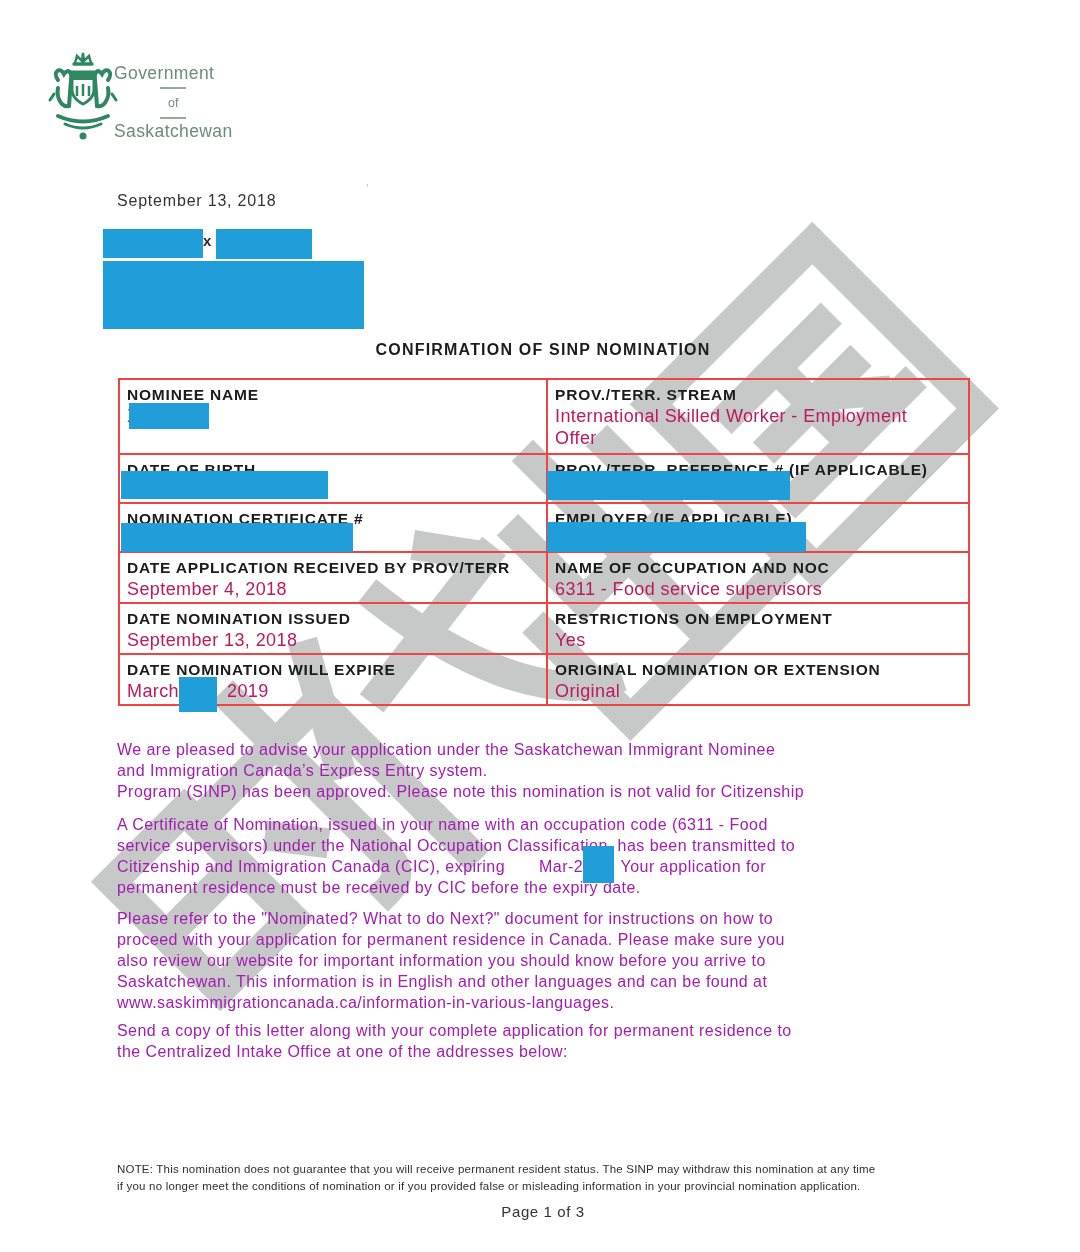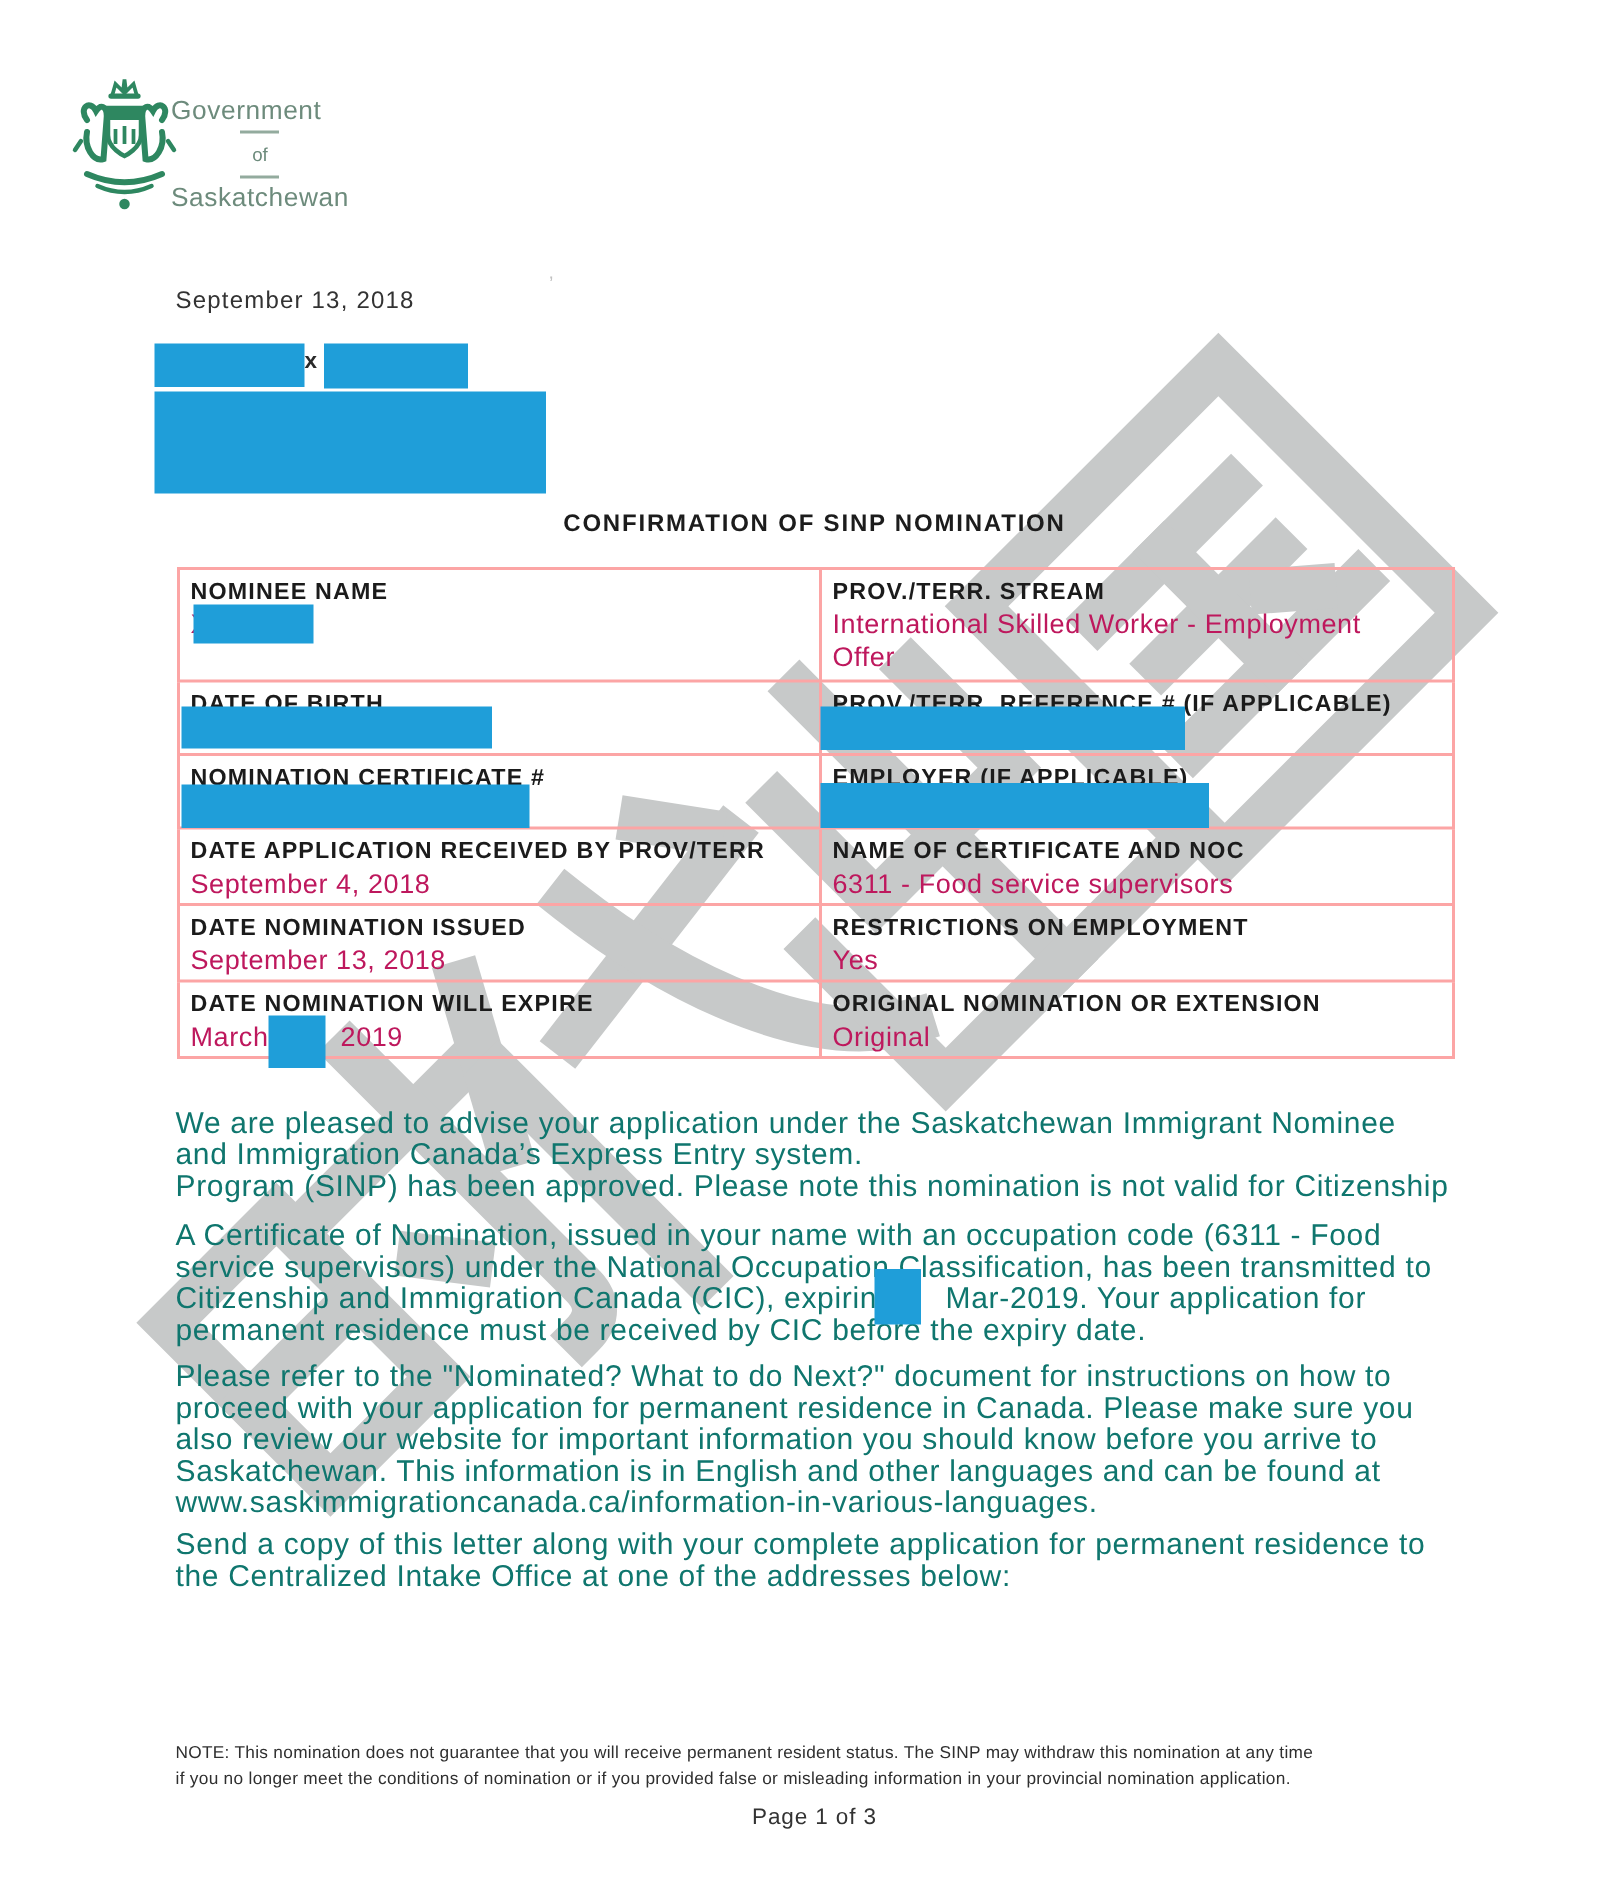--- a/index.html
+++ b/index.html
@@ -22,27 +22,27 @@
   #date{left:117px;top:192px;font-size:16px;letter-spacing:0.8px;color:#333;z-index:2;}
   #sep-x{left:203px;top:232px;font-size:15px;font-weight:bold;color:#2a2a2a;z-index:4;}
   #artifact{left:366px;top:181px;font-size:13px;color:#c2c2c2;z-index:2;}
   #title{left:118px;top:341px;width:850px;text-align:center;font-weight:bold;
          font-size:16px;letter-spacing:1.2px;color:#1c1c1c;z-index:2;}
   
   .redaction{position:absolute;background:#1f9ed9;z-index:3;}
   
   #doc-table{position:absolute;left:118px;top:378px;width:850px;border-collapse:collapse;
              table-layout:fixed;z-index:2;}
-  #doc-table td{border:2px solid #fca5a5;vertical-align:top;padding:3px 7px;overflow:hidden;}
+  #doc-table td{border:2px solid #ef4444;vertical-align:top;padding:3px 7px;overflow:hidden;}
   .lbl{font-weight:bold;font-size:15.5px;letter-spacing:0.8px;color:#1b1b1b;line-height:19px;margin-top:2px;}
   .val{font-size:18px;letter-spacing:0.4px;color:#be185d;line-height:20px;margin-top:2px;white-space:nowrap;}
   .spacer-expire{display:inline-block;width:48px;}
   
   .para{position:absolute;left:117px;z-index:2;}
-  .bline{white-space:nowrap;font-size:20px;letter-spacing:0.45px;line-height:21px;color:#0f766e;}
+  .bline{white-space:nowrap;font-size:16px;letter-spacing:0.45px;line-height:21px;color:#a21caf;}
   .spacer-p2{display:inline-block;width:34px;}
   #p1{top:739px;} #p2{top:814px;} #p3{top:908px;} #p4{top:1020px;}
   
   #note{position:absolute;left:117px;top:1125px;width:856px;z-index:2;margin-top:36px;}
   .nline{font-size:11.5px;letter-spacing:0.2px;line-height:16.5px;color:#2f2f2f;white-space:nowrap;}
   #page-num{position:absolute;left:118px;top:1203px;width:850px;text-align:center;
             font-size:15px;letter-spacing:0.6px;color:#333;z-index:2;}
 </style>
 </head>
 <body>
@@ -157,21 +157,21 @@
       <td>
         <div class="lbl">EMPLOYER (IF APPLICABLE)</div>
       </td>
     </tr>
     <tr style="height:49px">
       <td>
         <div class="lbl">DATE APPLICATION RECEIVED BY PROV/TERR</div>
         <div class="val">September 4, 2018</div>
       </td>
       <td>
-        <div class="lbl">NAME OF CERTIFICATE AND NOC</div>
+        <div class="lbl">NAME OF OCCUPATION AND NOC</div>
         <div class="val">6311 - Food service supervisors</div>
       </td>
     </tr>
     <tr style="height:50px">
       <td>
         <div class="lbl">DATE NOMINATION ISSUED</div>
         <div class="val">September 13, 2018</div>
       </td>
       <td>
         <div class="lbl">RESTRICTIONS ON EMPLOYMENT</div>

